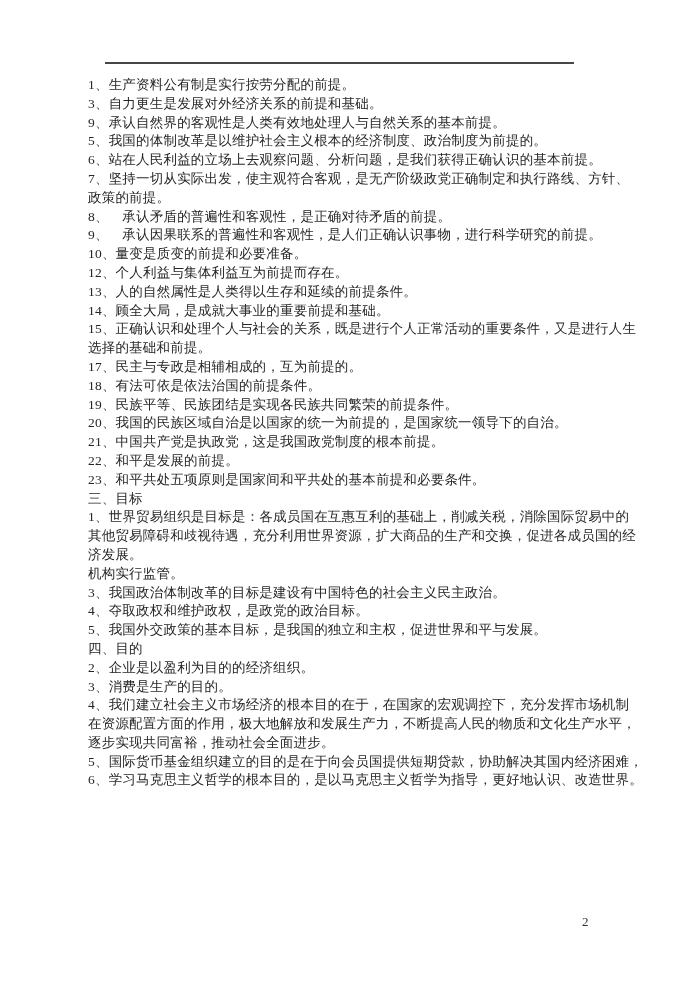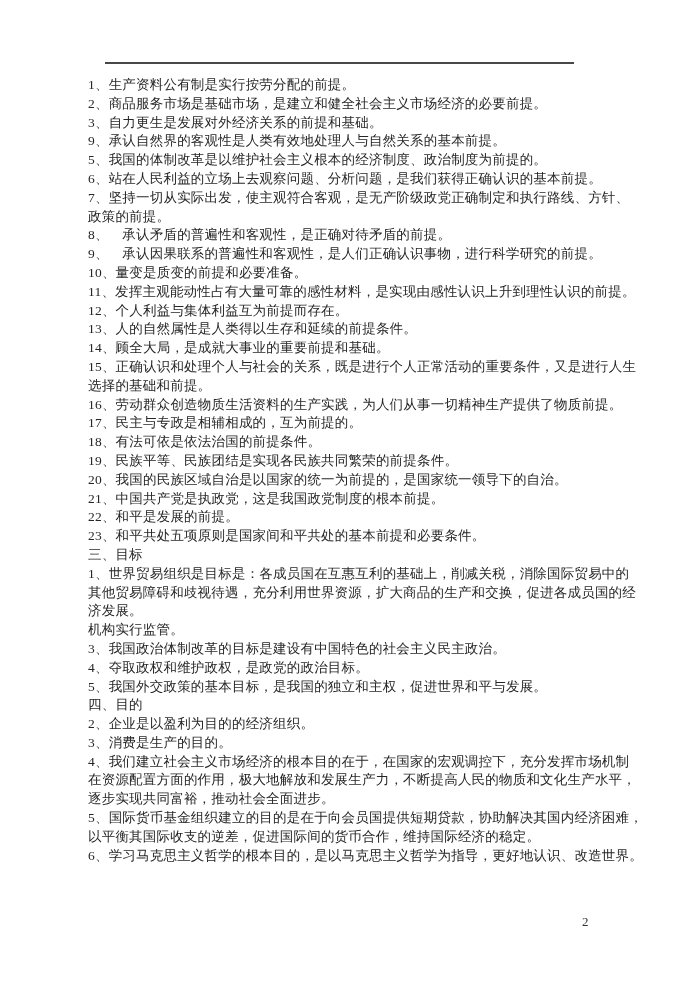--- a/index.html
+++ b/index.html
@@ -50,53 +50,50 @@
 <body>
 
 <div class="page">
 
   <div class="header-rule"></div>
 
   <div class="doc-body">
 
       <div class="text-line">1、生产资料公有制是实行按劳分配的前提。</div>
 
-      <div class="text-line">2、商品服务市场是基础市场，是建立和健全社会主义市场经济的必要前提。</div>
 
       <div class="text-line">3、自力更生是发展对外经济关系的前提和基础。</div>
 
       <div class="text-line">9、承认自然界的客观性是人类有效地处理人与自然关系的基本前提。</div>
 
       <div class="text-line">5、我国的体制改革是以维护社会主义根本的经济制度、政治制度为前提的。</div>
 
       <div class="text-line">6、站在人民利益的立场上去观察问题、分析问题，是我们获得正确认识的基本前提。</div>
 
       <div class="text-line">7、坚持一切从实际出发，使主观符合客观，是无产阶级政党正确制定和执行路线、方针、</div>
 
       <div class="text-line">政策的前提。</div>
 
       <div class="text-line">8、　承认矛盾的普遍性和客观性，是正确对待矛盾的前提。</div>
 
       <div class="text-line">9、　承认因果联系的普遍性和客观性，是人们正确认识事物，进行科学研究的前提。</div>
 
       <div class="text-line">10、量变是质变的前提和必要准备。</div>
 
-      <div class="text-line">11、发挥主观能动性占有大量可靠的感性材料，是实现由感性认识上升到理性认识的前提。</div>
 
       <div class="text-line">12、个人利益与集体利益互为前提而存在。</div>
 
       <div class="text-line">13、人的自然属性是人类得以生存和延续的前提条件。</div>
 
       <div class="text-line">14、顾全大局，是成就大事业的重要前提和基础。</div>
 
       <div class="text-line">15、正确认识和处理个人与社会的关系，既是进行个人正常活动的重要条件，又是进行人生</div>
 
       <div class="text-line">选择的基础和前提。</div>
 
-      <div class="text-line">16、劳动群众创造物质生活资料的生产实践，为人们从事一切精神生产提供了物质前提。</div>
 
       <div class="text-line">17、民主与专政是相辅相成的，互为前提的。</div>
 
       <div class="text-line">18、有法可依是依法治国的前提条件。</div>
 
       <div class="text-line">19、民族平等、民族团结是实现各民族共同繁荣的前提条件。</div>
 
       <div class="text-line">20、我国的民族区域自治是以国家的统一为前提的，是国家统一领导下的自治。</div>
 
       <div class="text-line">21、中国共产党是执政党，这是我国政党制度的根本前提。</div>
@@ -130,20 +127,19 @@
       <div class="text-line">3、消费是生产的目的。</div>
 
       <div class="text-line">4、我们建立社会主义市场经济的根本目的在于，在国家的宏观调控下，充分发挥市场机制</div>
 
       <div class="text-line">在资源配置方面的作用，极大地解放和发展生产力，不断提高人民的物质和文化生产水平，</div>
 
       <div class="text-line">逐步实现共同富裕，推动社会全面进步。</div>
 
       <div class="text-line">5、国际货币基金组织建立的目的是在于向会员国提供短期贷款，协助解决其国内经济困难，</div>
 
-      <div class="text-line">以平衡其国际收支的逆差，促进国际间的货币合作，维持国际经济的稳定。</div>
 
       <div class="text-line">6、学习马克思主义哲学的根本目的，是以马克思主义哲学为指导，更好地认识、改造世界。</div>
     </div>
 
   <div class="page-number">2</div>
 
 </div>
 
 </body></html>

